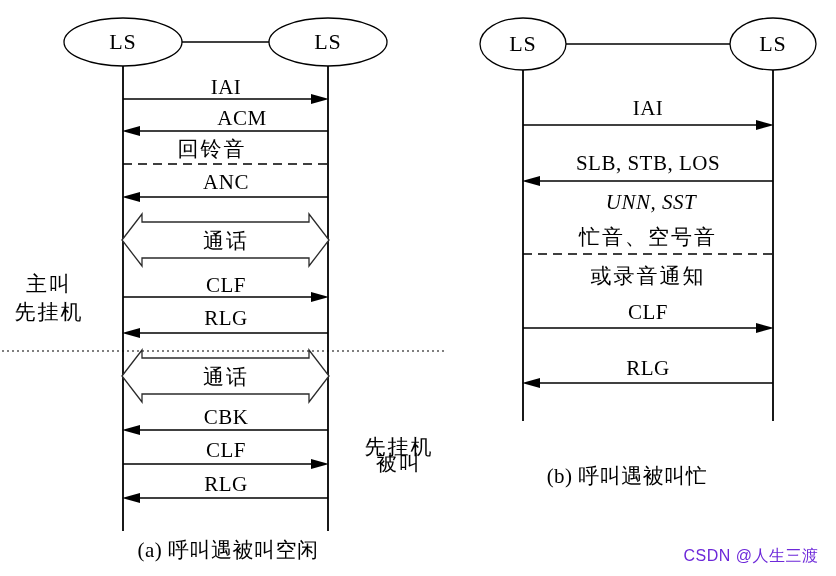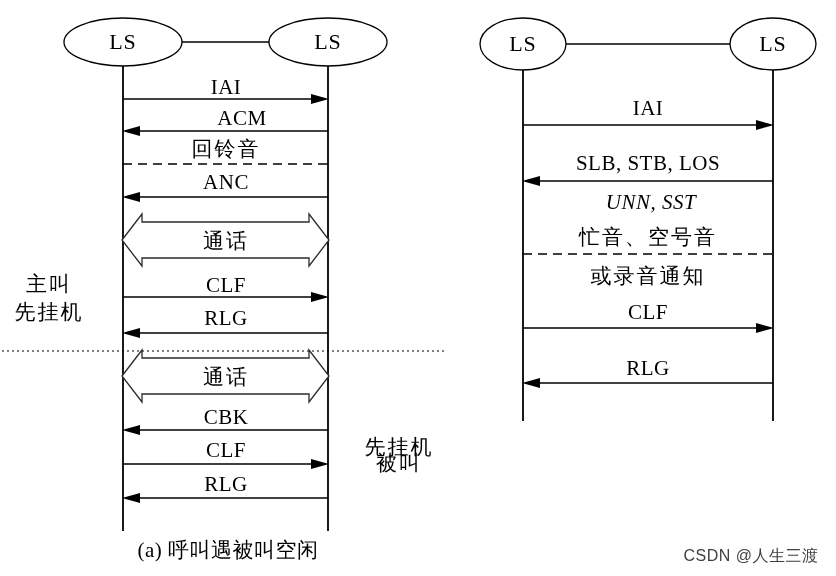--- a/index.html
+++ b/index.html
@@ -38,21 +38,21 @@
   }
   .caption {
     font-size: 21px;
   }
   .watermark {
     position: absolute;
     transform: translate(-50%, -50%);
     white-space: nowrap;
     font-family: "Liberation Sans", "DejaVu Sans", sans-serif;
     font-size: 16px;
-    color: #404040;
+    color: #6d28d9;
     letter-spacing: 0.5px;
   }
 </style>
 </head>
 <body>
 
 <div id="canvas">
 
   <svg id="gfx" width="836" height="576" viewBox="0 0 836 576">
 
@@ -117,21 +117,21 @@
       <line x1="539" y1="383" x2="773" y2="383" stroke="#000000" stroke-width="1.4"></line>
       <polygon points="522,383 540,378 540,388" fill="#000000"></polygon>
     </g>
   </svg>
 
   <div class="lbl node-lbl" style="left:123px; top:42px;">LS</div>
   <div class="lbl node-lbl" style="left:328px; top:42px;">LS</div>
 
   <div class="lbl" style="left:226px; top:87px;">IAI</div>
   <div class="lbl" style="left:226px; top:118px;margin-left:16px;">ACM</div>
-  <div class="lbl cn" style="left:226px; top:149px;">回铃音</div>
+  <div class="lbl cn" style="left:212px; top:149px;">回铃音</div>
   <div class="lbl" style="left:226px; top:182px;">ANC</div>
   <div class="lbl cn" style="left:226px; top:241px;">通话</div>
   <div class="lbl" style="left:226px; top:285px;">CLF</div>
   <div class="lbl" style="left:226px; top:318px;">RLG</div>
   <div class="lbl cn" style="left:226px; top:377px;">通话</div>
   <div class="lbl" style="left:226px; top:417px;">CBK</div>
   <div class="lbl" style="left:226px; top:450px;">CLF</div>
   <div class="lbl" style="left:226px; top:484px;">RLG</div>
 
   <div class="lbl cn" style="left:49px; top:284px;">主叫</div>
@@ -145,16 +145,17 @@
   <div class="lbl node-lbl" style="left:773px; top:44px;">LS</div>
 
   <div class="lbl" style="left:648px; top:108px;">IAI</div>
   <div class="lbl" style="left:648px; top:163px;">SLB, STB, LOS</div>
   <div class="lbl" style="left:651px; top:202px;font-style:italic;">UNN, SST</div>
   <div class="lbl cn" style="left:648px; top:276px;">或录音通知</div>
   <div class="lbl cn" style="left:648px; top:237px;">忙音、空号音</div>
   <div class="lbl" style="left:648px; top:312px;">CLF</div>
   <div class="lbl" style="left:648px; top:368px;">RLG</div>
 
+  <div class="lbl caption" style="left:627px; top:476px;">(b) 呼叫遇被叫忙</div>
 
   <div class="watermark" style="left:751px; top:556px;">CSDN @人生三渡</div>
 
 </div>
 
 </body></html>

